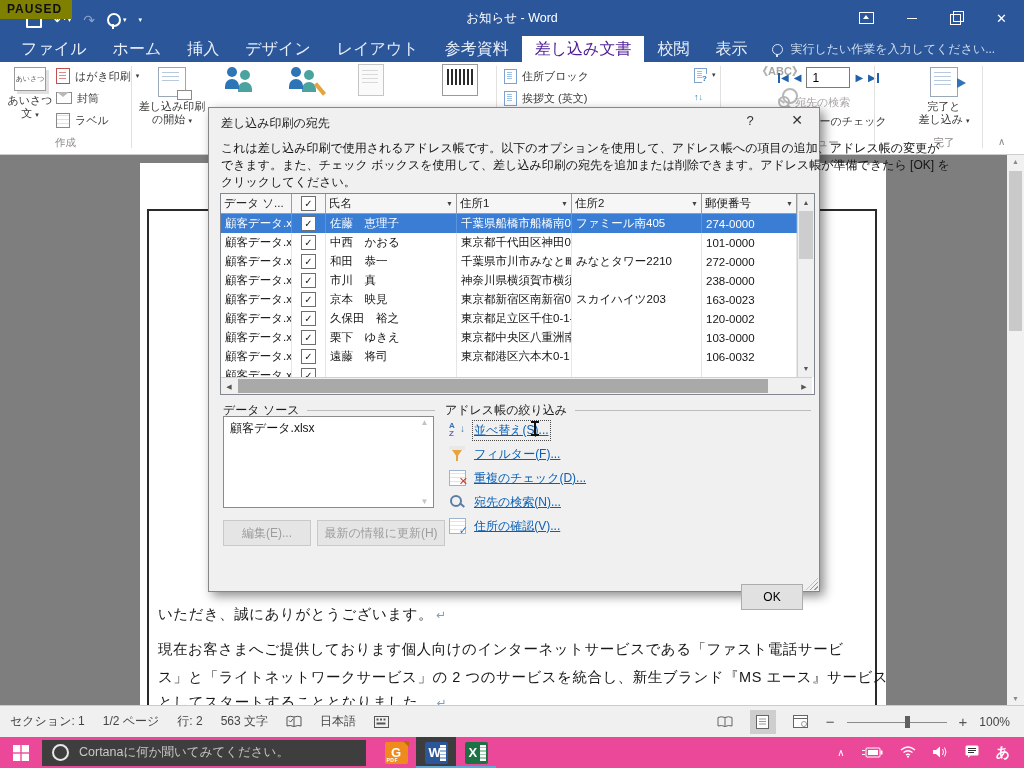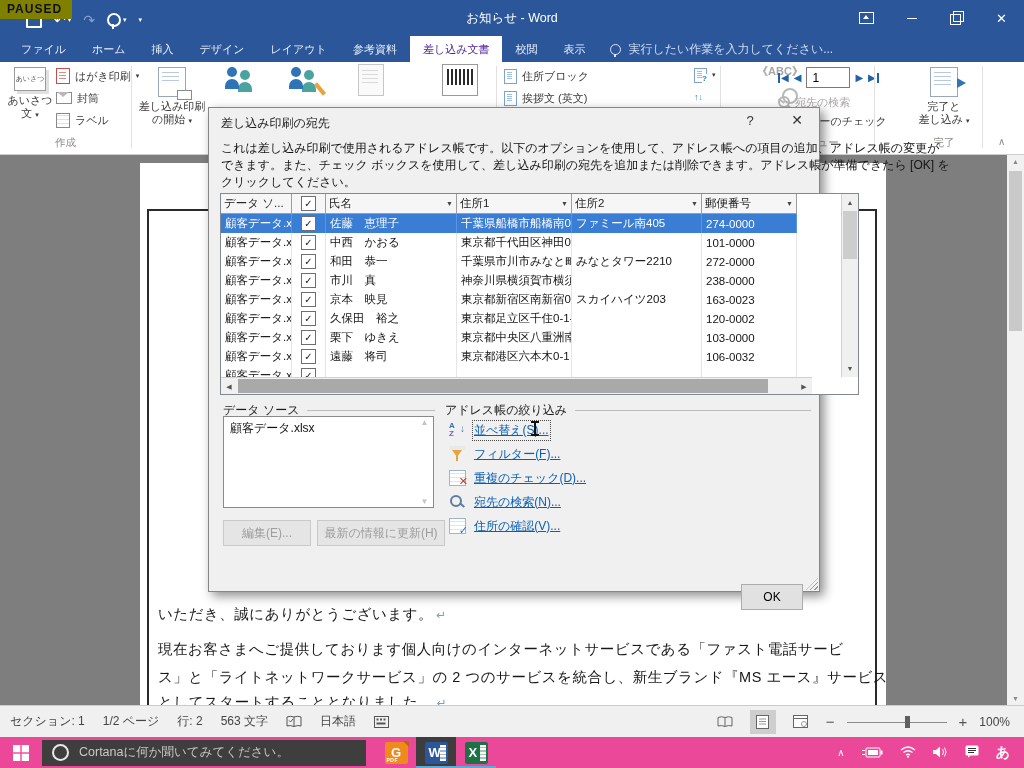--- a/index.html
+++ b/index.html
@@ -22,21 +22,21 @@
   .winctl{position:absolute;right:0;top:0;height:36px;display:flex;}
   .wbtn{width:45px;height:36px;display:flex;align-items:center;justify-content:center;color:#fff;font-size:13px;}
   .i-ribopt{width:13px;height:10px;border:1px solid #fff;position:relative;}
   .i-ribopt::after{content:"";position:absolute;left:3px;top:2px;border-left:3px solid transparent;border-right:3px solid transparent;border-bottom:4px solid #fff;}
   .i-min{width:10px;height:1px;background:#fff;}
   .i-restore{width:9px;height:9px;border:1px solid #fff;position:relative;margin-top:3px;margin-right:3px;}
   .i-restore::before{content:"";position:absolute;left:2px;top:-4px;width:9px;height:9px;border:1px solid #fff;}
 
   
   .tabsrow{position:absolute;top:36px;left:0;width:100%;height:26px;background:#2b579a;display:flex;align-items:stretch;padding-left:8px;box-sizing:border-box;}
-  .tab{color:#e9eff9;font-size:11px;padding:0 13px;display:flex;align-items:center;white-space:nowrap;}
+  .tab{color:#e9eff9;font-size:16px;padding:0 13px;display:flex;align-items:center;white-space:nowrap;}
   .tab.active{background:#fff;color:#4c1d95;}
   .tellme{display:flex;align-items:center;color:#cfddf0;font-size:12px;margin-left:12px;gap:7px;white-space:nowrap;}
   .bulb{width:9px;height:9px;border:1.5px solid #dce6f5;border-radius:50%;position:relative;display:inline-block;}
   .bulb::after{content:"";position:absolute;left:2.5px;top:9px;width:2px;height:3px;background:#dce6f5;}
   .tabs-right{position:absolute;right:0;top:0;height:26px;display:flex;align-items:stretch;color:#fff;}
   .username{display:flex;align-items:center;font-size:12px;padding-right:18px;}
   .share{display:flex;align-items:center;gap:7px;background:#264c7e;padding:0 14px;font-size:12.5px;}
   .person{width:12px;height:12px;position:relative;display:inline-block;}
   .person::before{content:"";position:absolute;left:3px;top:0;width:5px;height:5px;border:1px solid #fff;border-radius:50%;}
   .person::after{content:"";position:absolute;left:1px;top:7px;width:9px;height:4px;border:1px solid #fff;border-bottom:none;border-radius:5px 5px 0 0;}
@@ -102,21 +102,21 @@
   .dsthumb{position:absolute;left:2px;top:16px;width:13px;height:160px;background:#c9c9c9;}
 
   
   .dialog{position:absolute;left:208px;top:107px;width:612px;height:485px;background:#f0f0f0;border:1px solid #868686;
           box-shadow:4px 4px 10px rgba(0,0,0,.45);z-index:50;box-sizing:border-box;}
   .dtitle{position:absolute;left:12px;top:7px;font-size:12px;color:#1a1a1a;}
   .dhelp{position:absolute;left:530px;top:5px;width:22px;text-align:center;font-size:13px;color:#333;}
   .dclose{position:absolute;left:576px;top:4px;width:24px;text-align:center;font-size:14px;color:#333;}
   .ddesc{position:absolute;left:12px;top:32px;width:590px;}
   .desc-line{font-size:12px;line-height:17px;color:#141414;white-space:nowrap;}
-  .dtable{position:absolute;left:11px;top:85px;width:593px;height:200px;background:#fff;border:1px solid #828790;padding-left:44px;}
+  .dtable{position:absolute;left:11px;top:85px;width:593px;height:200px;background:#fff;border:1px solid #828790;}
   .thead{position:absolute;left:0;top:0;width:576px;height:20px;display:flex;}
   .th{box-sizing:border-box;border-right:1px solid #9d9d9d;border-bottom:1px solid #9d9d9d;background:#f6f6f6;
       display:flex;align-items:center;padding:0 3px;font-size:11.5px;color:#1c1c1c;overflow:hidden;white-space:nowrap;}
   .th .dd{margin-left:auto;font-size:7px;color:#444;padding-left:2px;}
   .tbody{position:absolute;left:0;top:20px;width:576px;height:163px;overflow:hidden;}
   .tr{display:flex;height:19px;}
   .tr.partial{height:11px;overflow:hidden;}
   .td{box-sizing:border-box;border-right:1px solid #e6e6e6;height:19px;display:flex;align-items:center;
       padding:0 4px;font-size:11.5px;color:#141414;overflow:hidden;white-space:nowrap;}
   .tr.selected .td{background:#3a7dd4;color:#fff;border-right-color:#5b93dd;}

